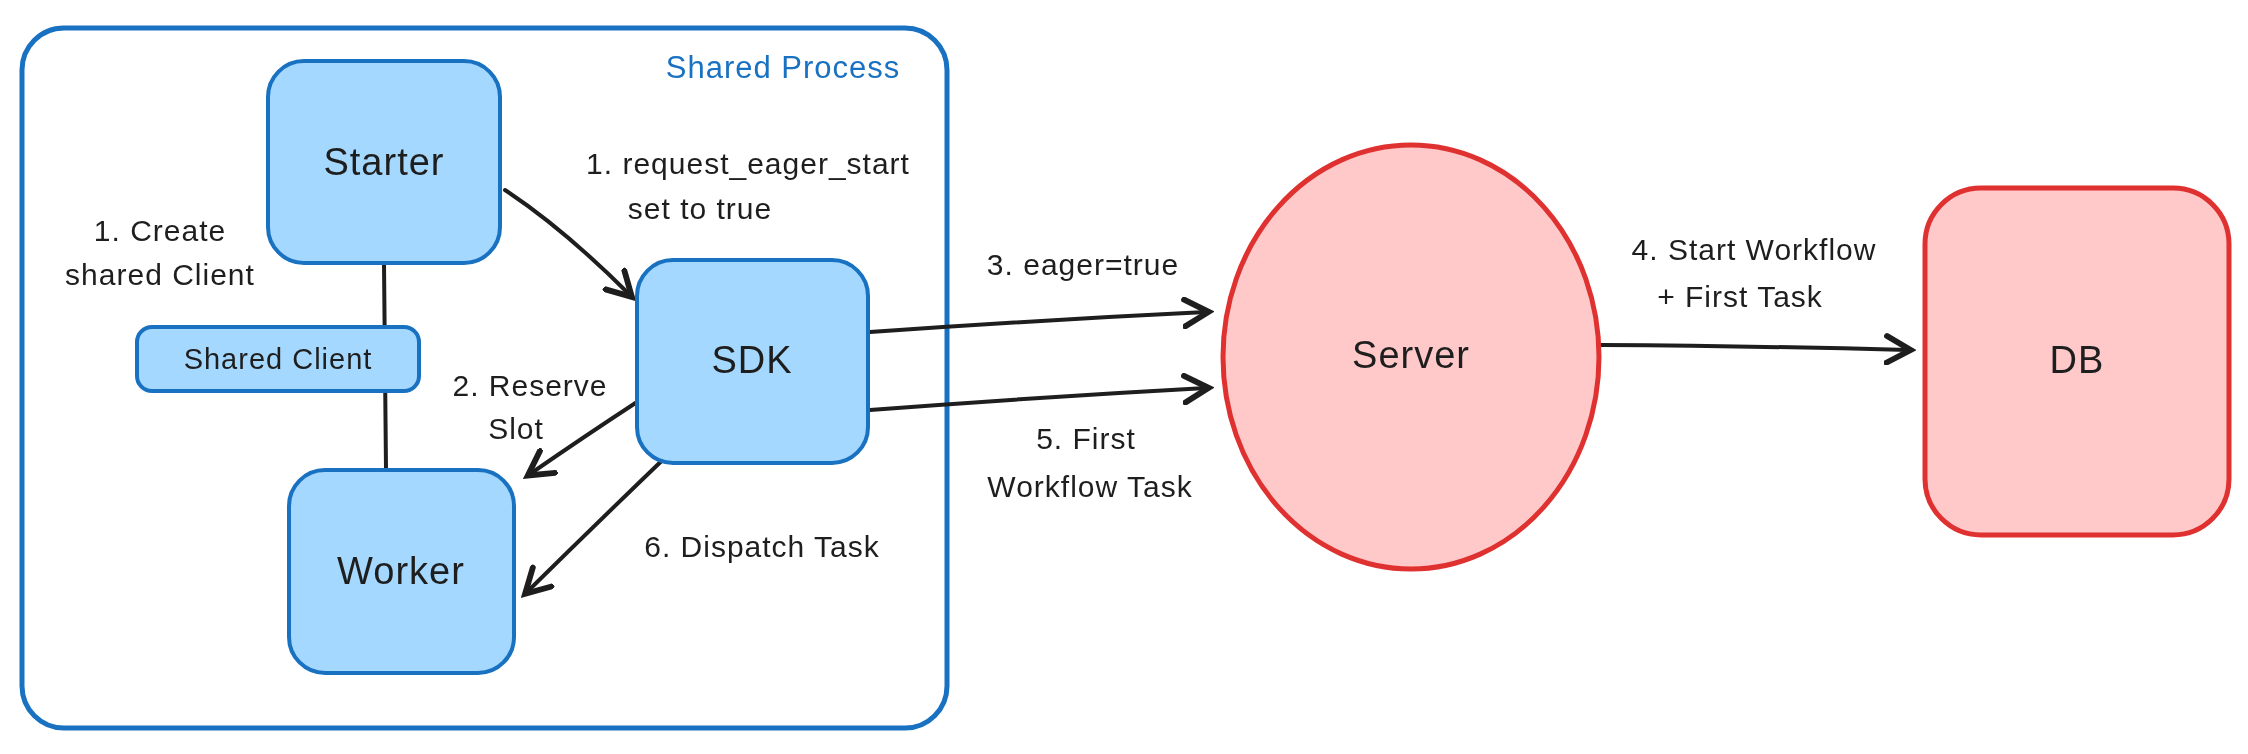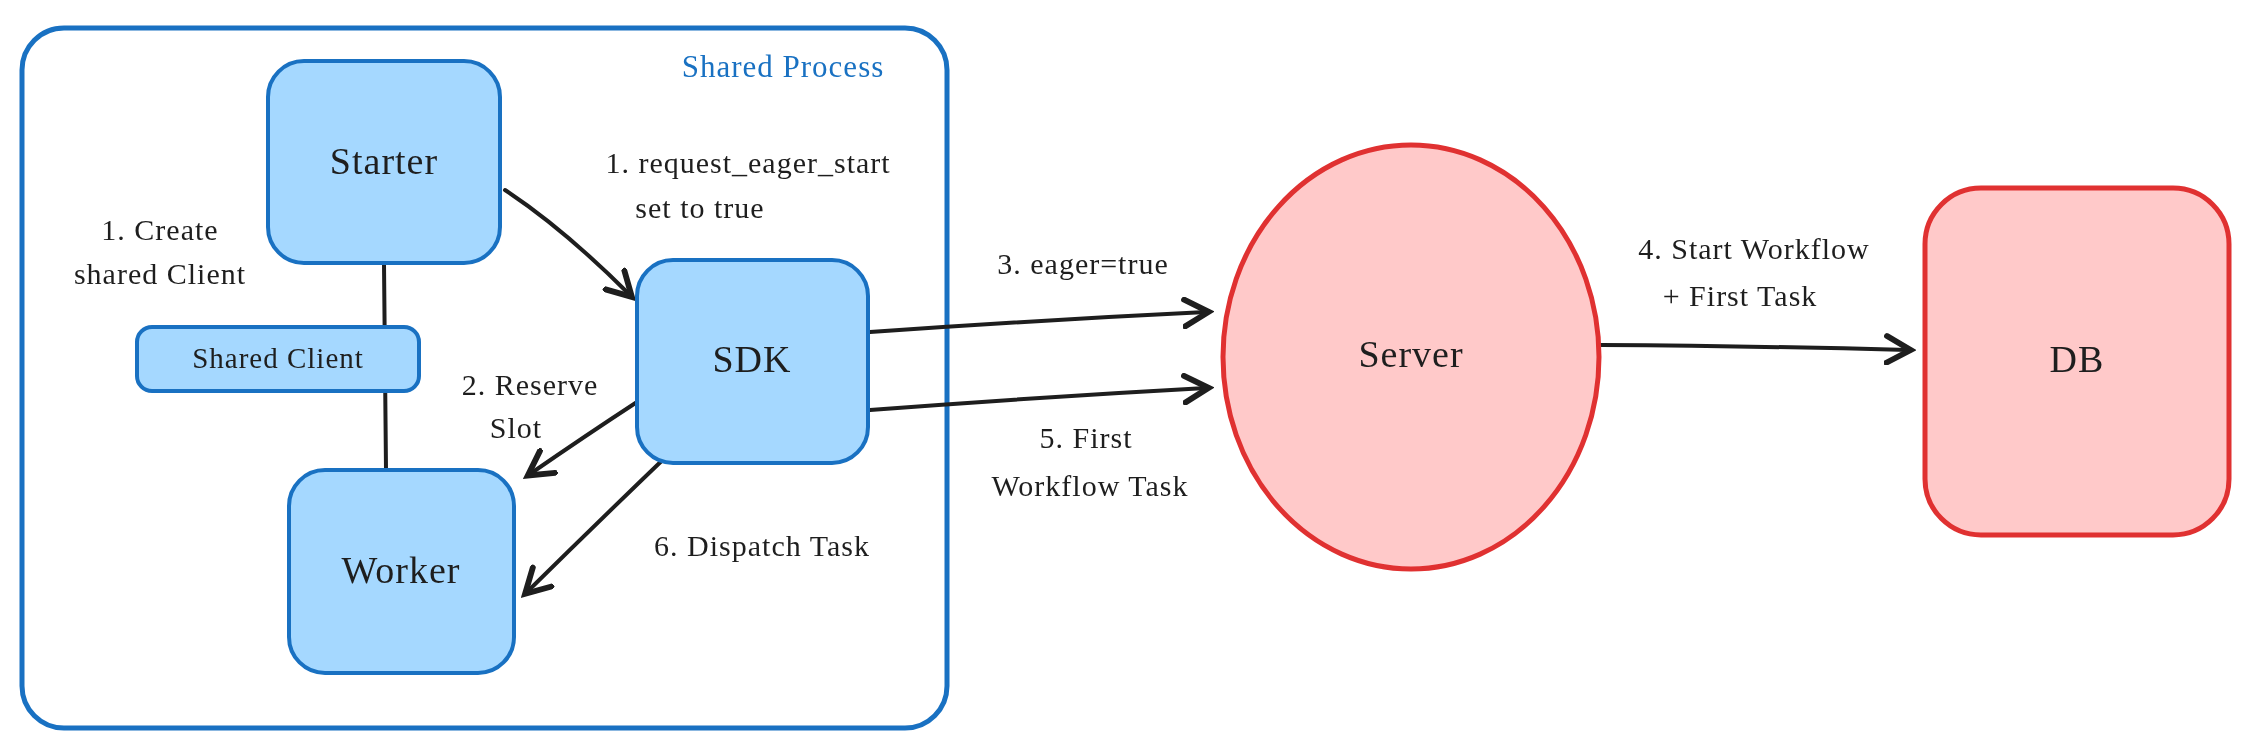--- a/index.html
+++ b/index.html
@@ -4,21 +4,21 @@
   <style>
     html, body {
       margin: 0;
       padding: 0;
       background: #ffffff;
     }
     .stage {
       width: 2068px;
       height: 754px;
       position: relative;
-      font-family: Liberation Serif, serif;
+      font-family: Liberation Sans, sans-serif;
     }
     svg { display: block; }
 
     .container-box { fill: none; stroke: #1971c2; stroke-width: 5; }
     .blue-node     { fill: #a5d8ff; stroke: #1971c2; stroke-width: 4; }
     .red-node      { fill: #ffc9c9; stroke: #e03131; stroke-width: 5; }
     .edge          { fill: none; stroke: #1e1e1e; stroke-width: 4; stroke-linecap: round; }
 
     text {
       fill: #1e1e1e;

